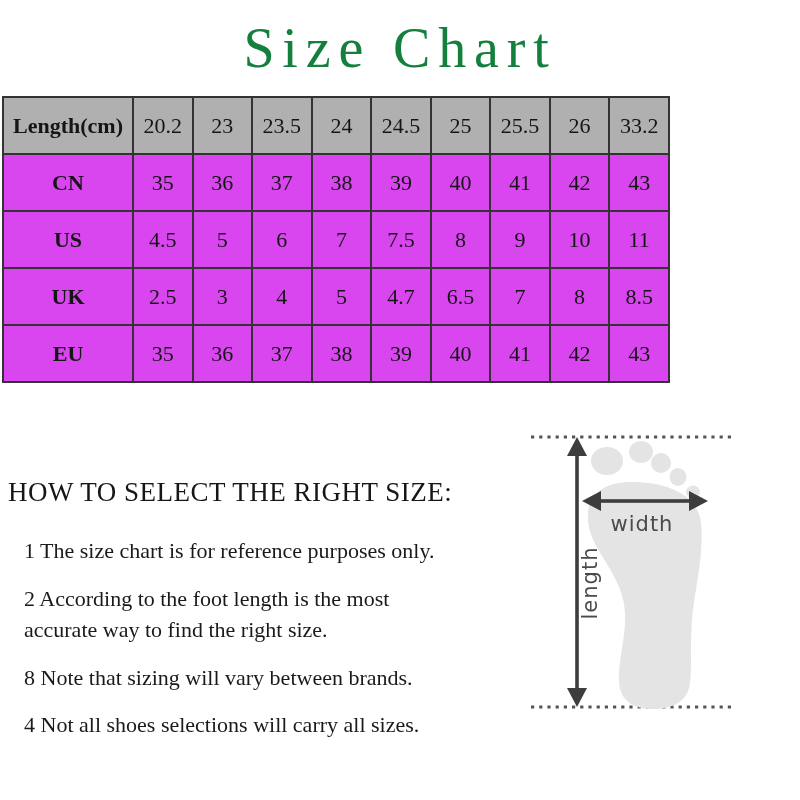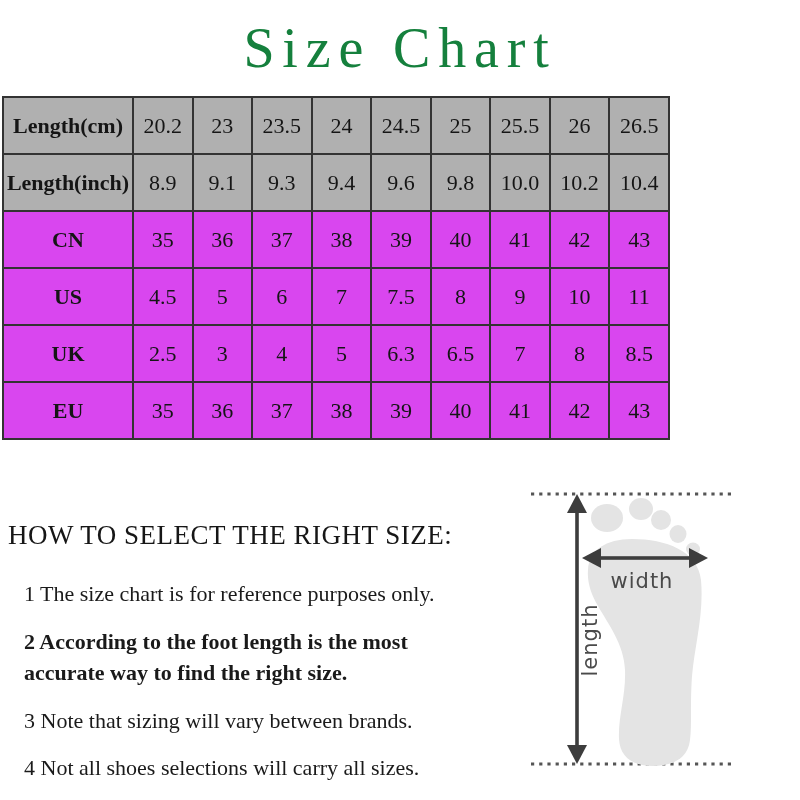--- a/index.html
+++ b/index.html
@@ -15,59 +15,47 @@
     border-collapse:collapse;table-layout:fixed;
     width:668px;margin-left:2px;
   }
   table.size-table th,table.size-table td{
     border:2px solid var(--border,#333);height:55px;text-align:center;vertical-align:middle;
     font-size:22px;padding:0;background:#d946ef;color:#151515;
   }
   table.size-table th{font-weight:bold;width:128px;}
   table.size-table tr.shade th,table.size-table tr.shade td{background:var(--header-bg,#b0b0b0);}
   .bottom{position:relative;height:366px;}
-  .howto{position:absolute;left:8px;top:78px;width:466px;}
+  .howto{position:absolute;left:8px;top:92px;width:466px;}
   .howto h2{
     margin:0 0 26px 0;font-weight:normal;font-size:27px;line-height:34px;
     letter-spacing:0.5px;color:#161616;
   }
   .howto p{margin:16px;font-size:22px;line-height:31.5px;color:#1a1a1a;}
-  .howto p.bold{font-weight:bold;}
+  .howto p.bold{font-weight:normal;}
   .foot-diagram{position:absolute;left:520px;top:8px;}
 </style>
 </head>
 <body>
 
 <h1 class="page-title">Size Chart</h1>
 
 <table class="size-table">
   <tbody id="size-table-body">
       <tr class="shade">
         <th>Length(cm)</th>
         <td>20.2</td>
         <td>23</td>
         <td>23.5</td>
         <td>24</td>
         <td>24.5</td>
         <td>25</td>
         <td>25.5</td>
         <td>26</td>
-        <td>26.5</td>
-      </tr>
-      <tr class="shade">
-        <th>Length(inch)</th>
-        <td>8.9</td>
-        <td>9.1</td>
-        <td>9.3</td>
-        <td>9.4</td>
-        <td>9.6</td>
-        <td>9.8</td>
-        <td>10.0</td>
-        <td>10.2</td>
-        <td>10.4</td>
+        <td>33.2</td>
       </tr>
       <tr>
         <th>CN</th>
         <td>35</td>
         <td>36</td>
         <td>37</td>
         <td>38</td>
         <td>39</td>
         <td>40</td>
         <td>41</td>
@@ -85,21 +73,21 @@
         <td>9</td>
         <td>10</td>
         <td>11</td>
       </tr>
       <tr>
         <th>UK</th>
         <td>2.5</td>
         <td>3</td>
         <td>4</td>
         <td>5</td>
-        <td>6.3</td>
+        <td>4.7</td>
         <td>6.5</td>
         <td>7</td>
         <td>8</td>
         <td>8.5</td>
       </tr>
       <tr>
         <th>EU</th>
         <td>35</td>
         <td>36</td>
         <td>37</td>
@@ -113,21 +101,21 @@
     </tbody>
 </table>
 
 <div class="bottom">
 
   <div class="howto">
     <h2>HOW TO SELECT THE RIGHT SIZE:</h2>
     <div id="instructions-list">
         <p>1 The size chart is for reference purposes only.</p>
         <p class="bold">2 According to the foot length is the most accurate way to find the right size.</p>
-        <p>3 Note that sizing will vary between brands.</p>
+        <p>8 Note that sizing will vary between brands.</p>
         <p>4 Not all shoes selections will carry all sizes.</p>
       </div>
   </div>
 
   <svg class="foot-diagram" width="280" height="340" viewBox="0 0 280 340">
 
     <line x1="11" y1="46" x2="211" y2="46" stroke="#555" stroke-width="3.2" stroke-dasharray="3.2 5"></line>
     <line x1="11" y1="316" x2="211" y2="316" stroke="#555" stroke-width="3.2" stroke-dasharray="3.2 5"></line>
 
     <g fill="#e4e4e4">

